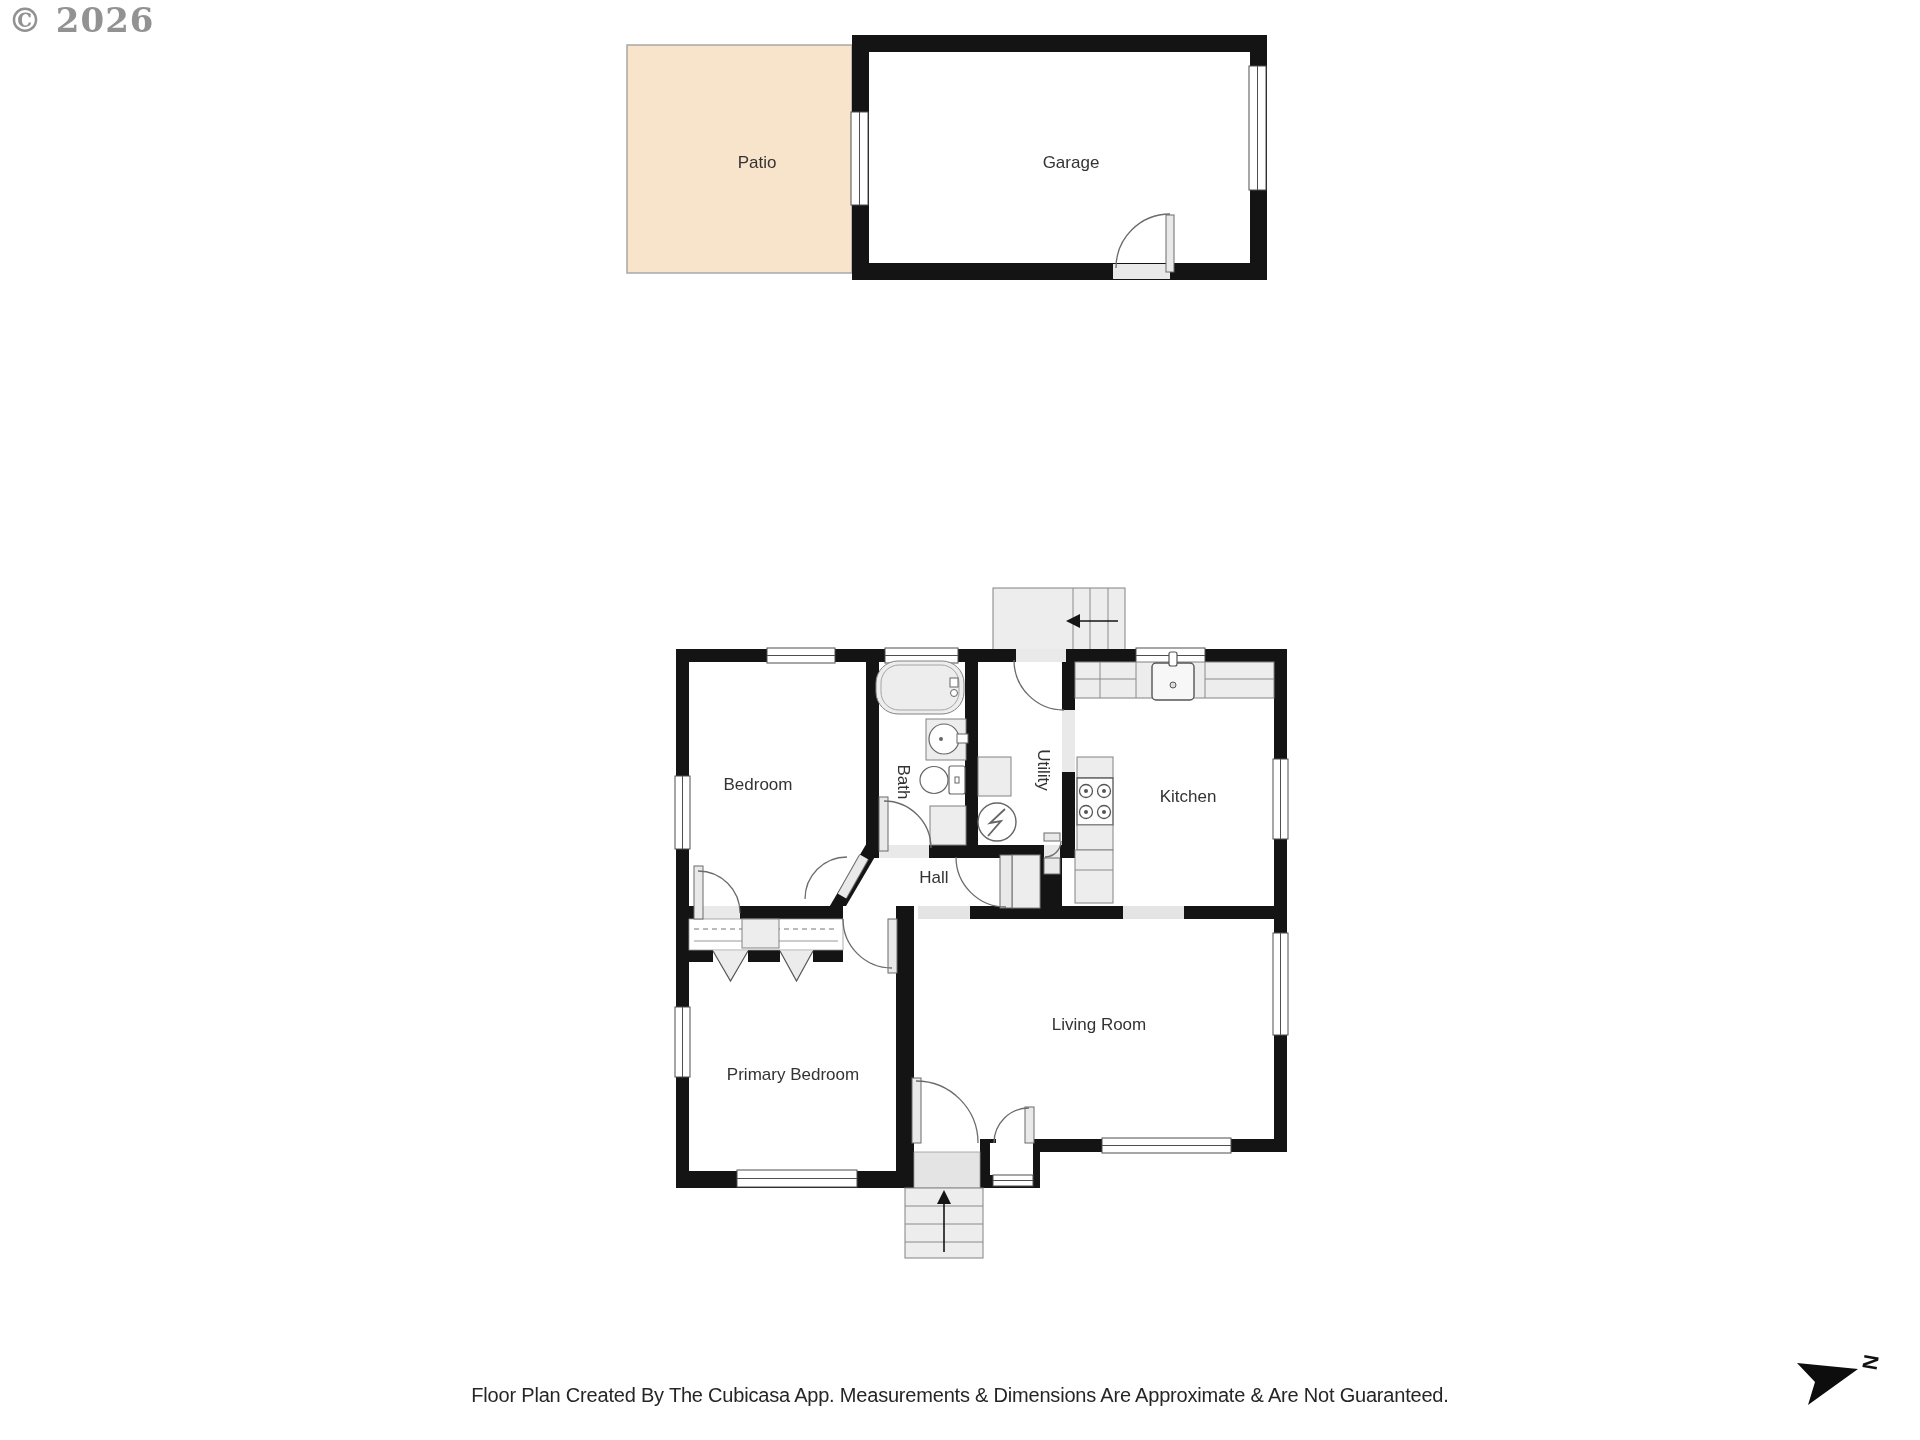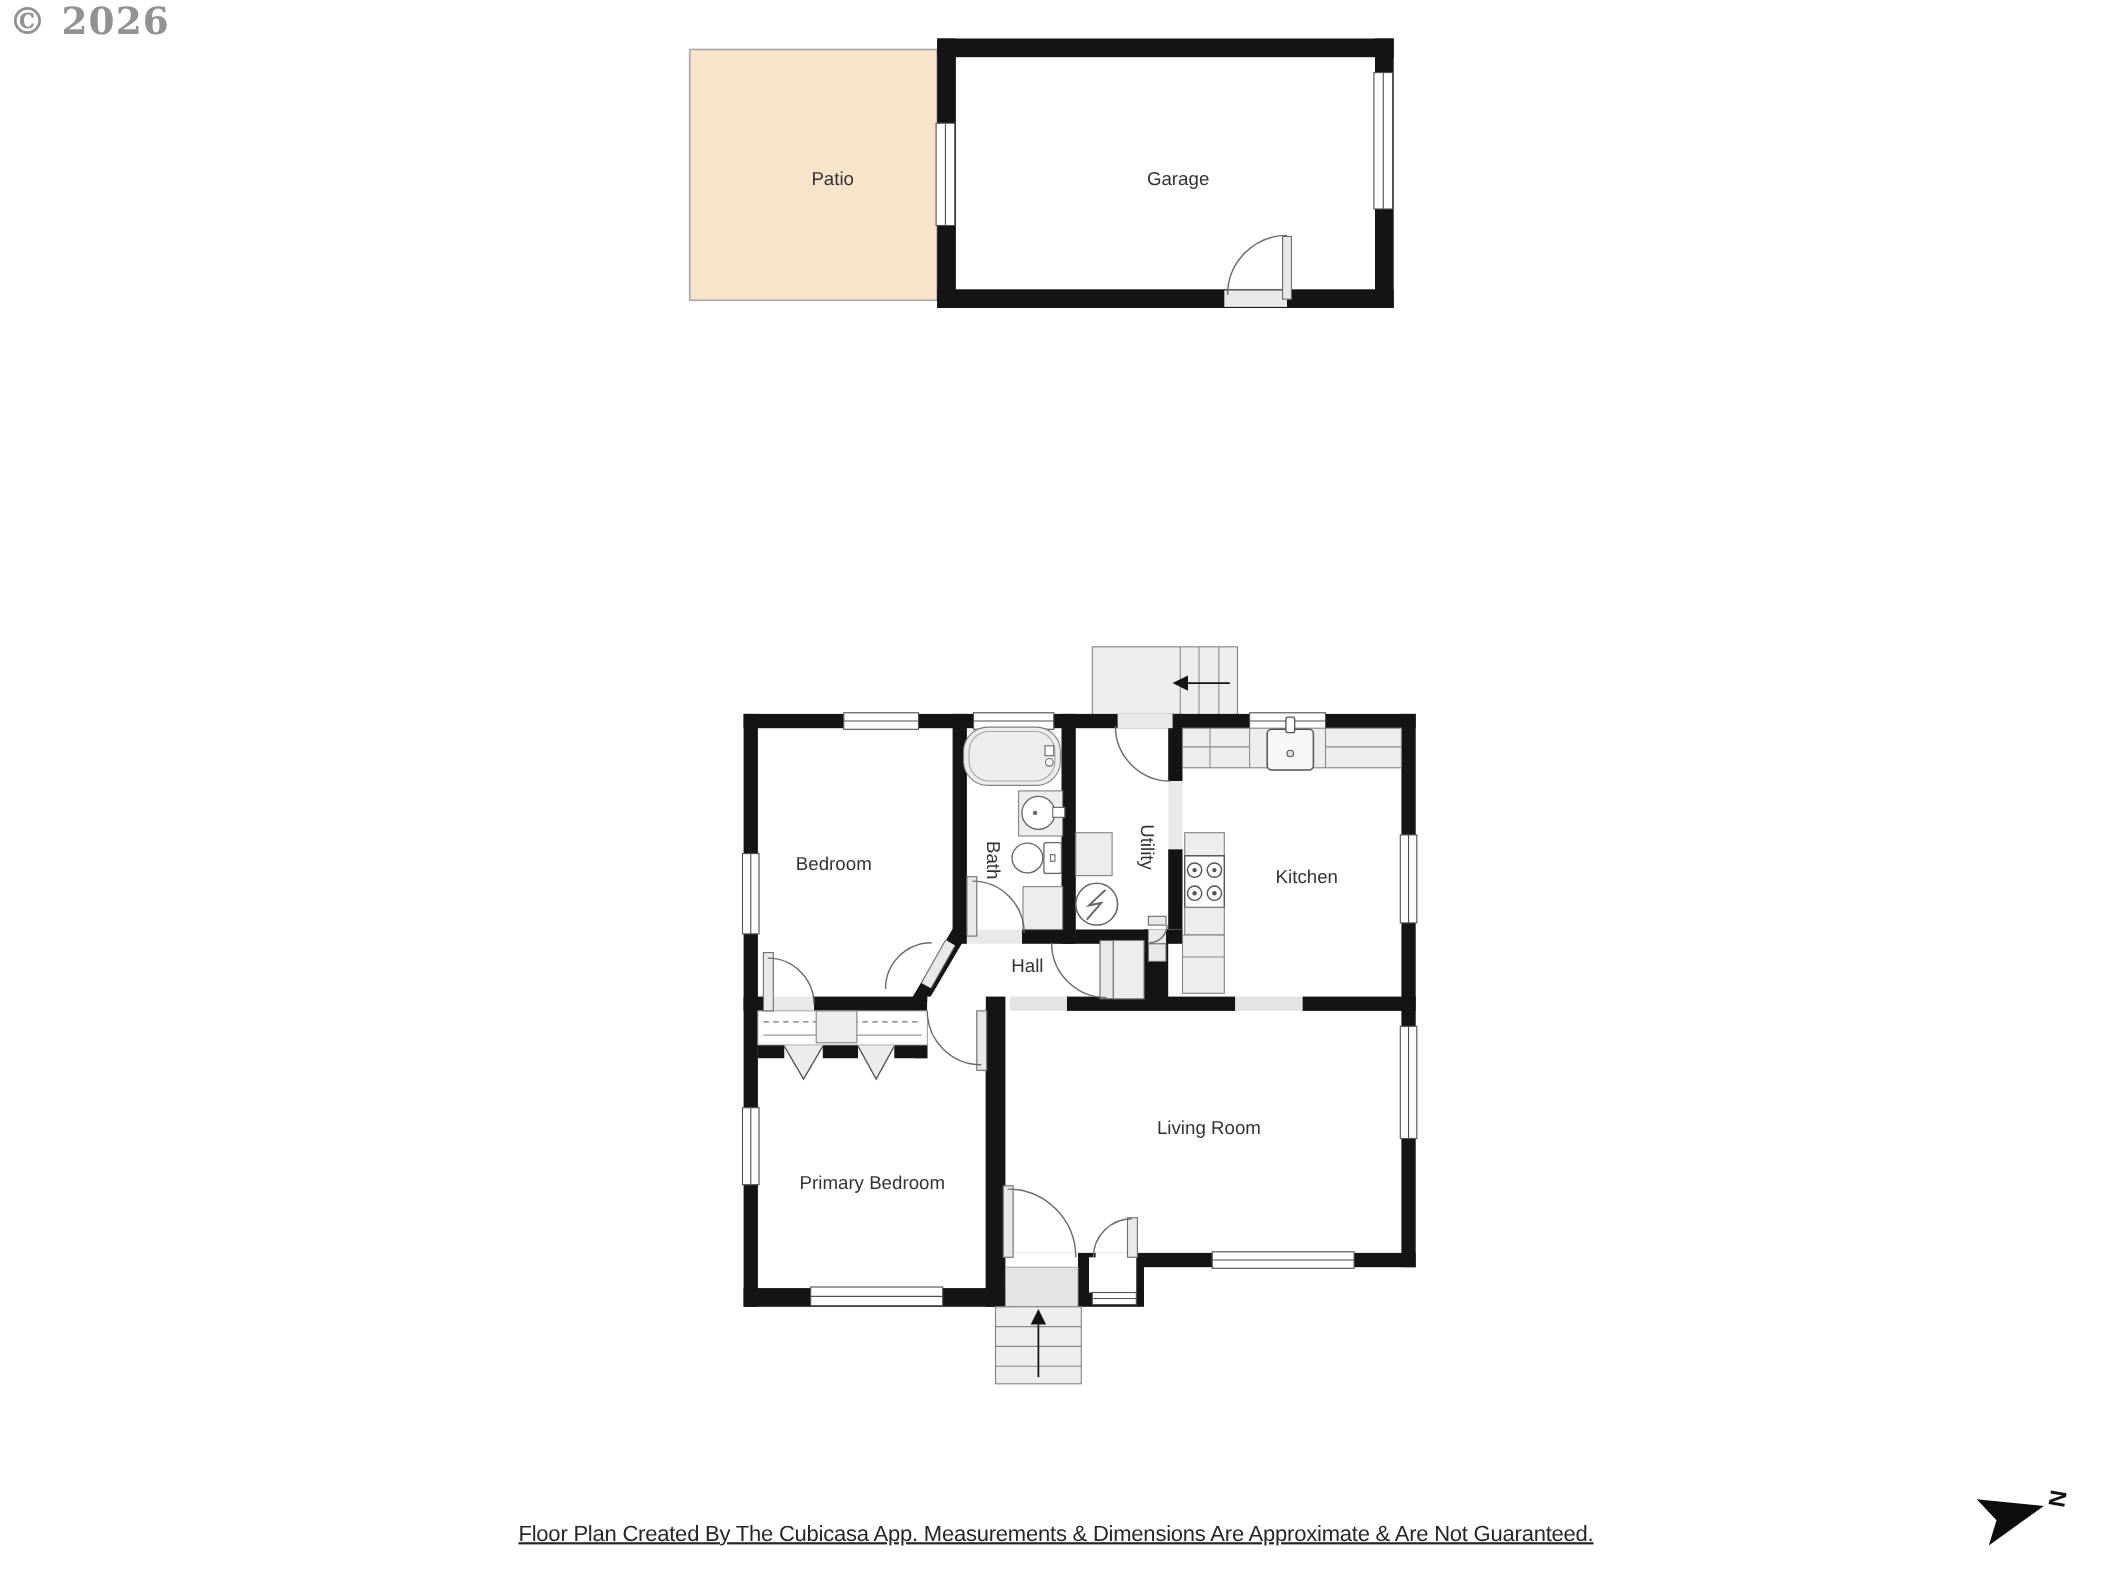--- a/index.html
+++ b/index.html
@@ -1,21 +1,21 @@
 <!DOCTYPE html>
 <html><head>
 <meta charset="utf-8">
 <style>
   html,body{margin:0;padding:0;background:#ffffff;}
   #stage{position:relative;width:1920px;height:1440px;background:#ffffff;overflow:hidden;
          font-family:"Liberation Sans",sans-serif;}
   #watermark{position:absolute;top:0px;left:8px;font-family:"DejaVu Serif",serif;
              font-weight:700;font-size:34px;letter-spacing:1px;color:#8d8d8d;opacity:.95;}
   #footer{position:absolute;top:1384px;left:0;width:100%;text-align:center;
-          font-size:20px;color:#262626;letter-spacing:-0.2px;text-decoration:underline;}
+          font-size:20px;color:#262626;letter-spacing:-0.2px;}
   svg{position:absolute;top:0;left:0;}
   .wall{fill:#141414;}
   .dwall{stroke:#141414;stroke-width:14;}
   .fixture{fill:#ededed;stroke:#828282;stroke-width:1;}
   .white-fix{fill:#fdfdfd;stroke:#555;stroke-width:1.3;}
   .window{fill:#ffffff;stroke:#4f4f4f;stroke-width:1;}
   .winline{stroke:#4f4f4f;stroke-width:1;}
   .threshold{fill:#e9e9e9;}
   .open-th{fill:#e4e4e4;}
   .leaf{fill:#e9e9e9;stroke:#6b6b6b;stroke-width:1;}

